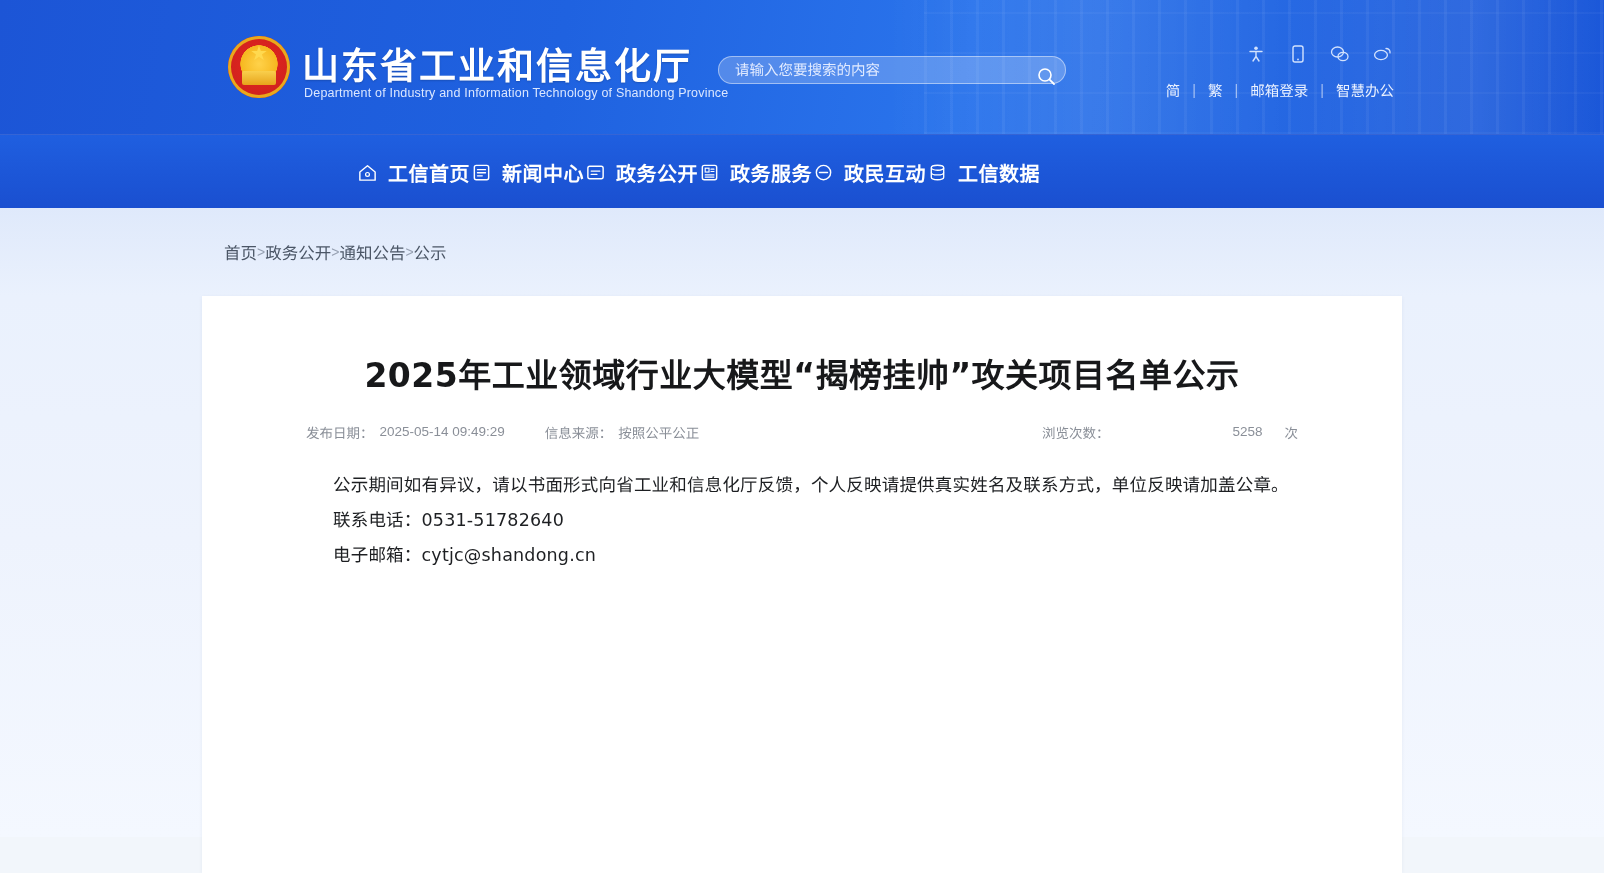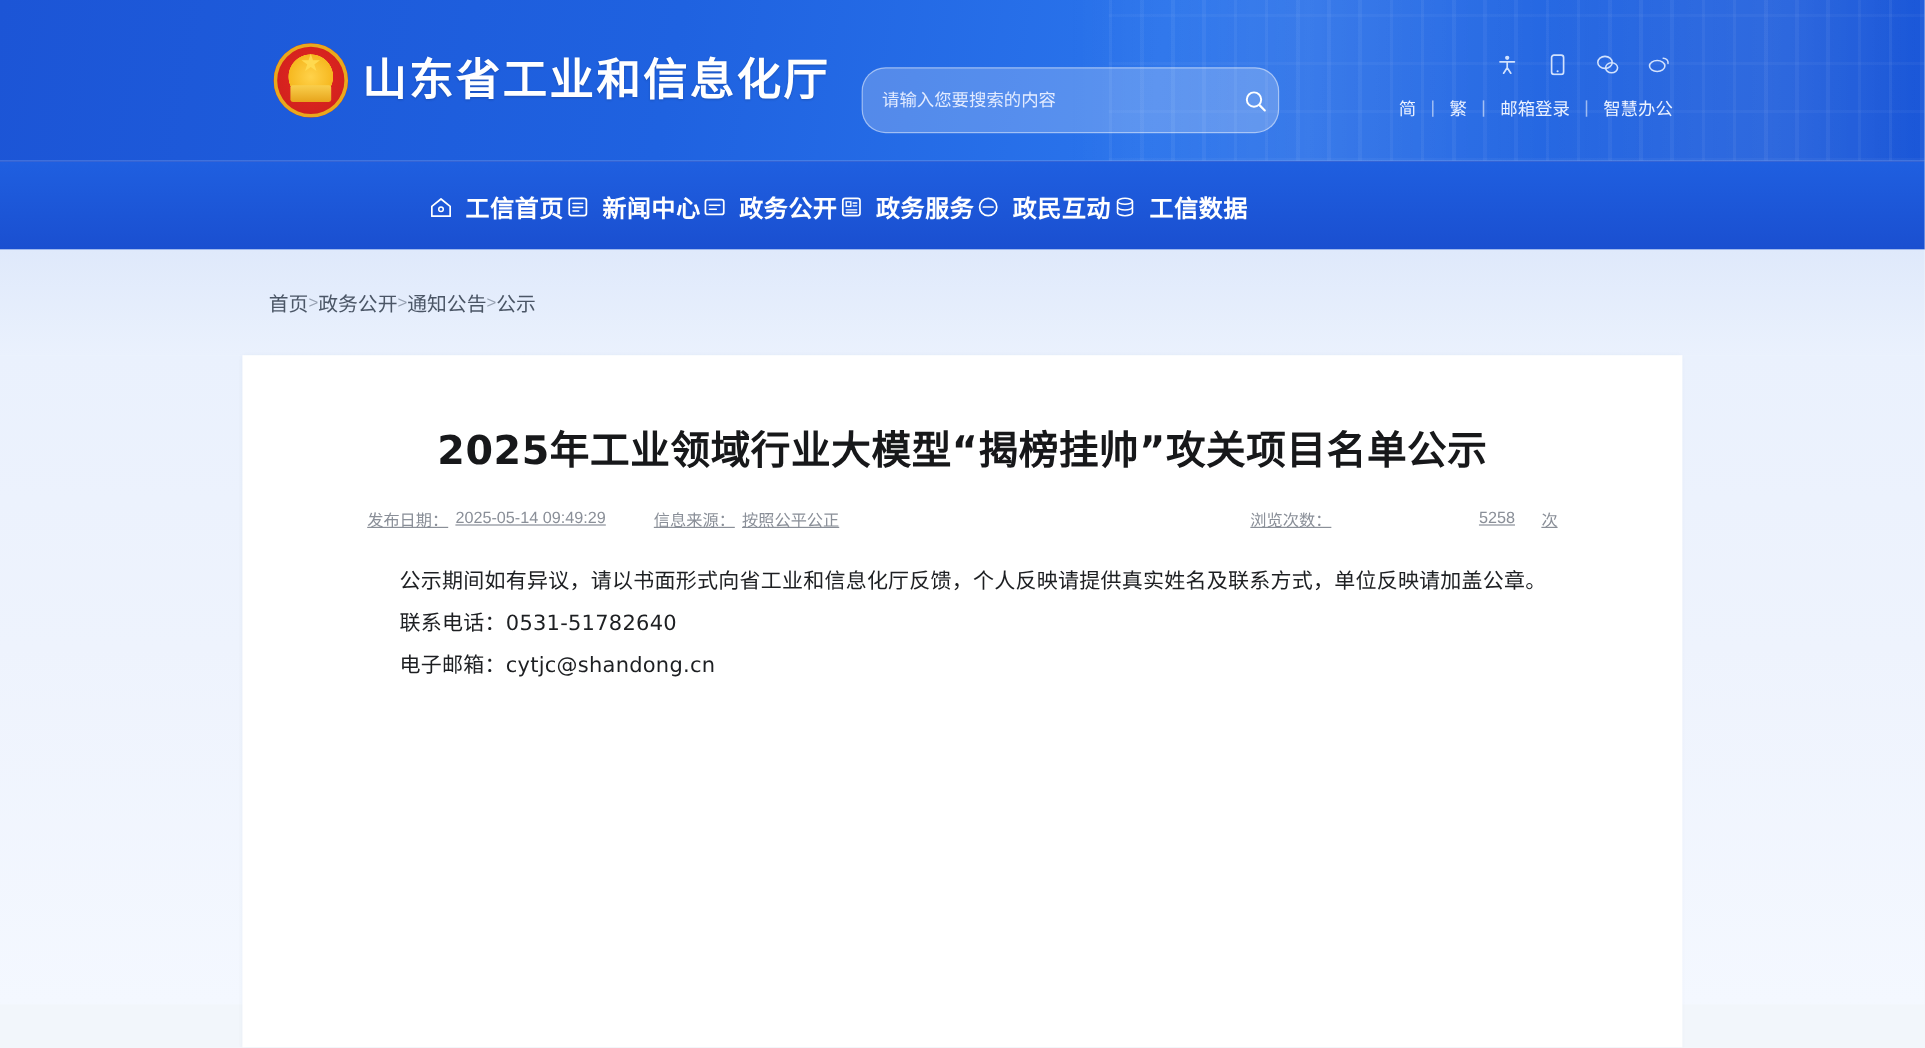--- a/index.html
+++ b/index.html
@@ -58,25 +58,25 @@
     color: #fff; font-size: 37px; font-weight: 700; letter-spacing: 2px;
     text-shadow: 0 1px 2px rgba(0,0,0,.18);
     font-family: "DejaVu Sans", "Liberation Sans", sans-serif;
   }
   .site-subtitle {
     position: absolute; left: 304px; top: 86px;
     color: #dbe7ff; font-size: 12.5px; letter-spacing: .2px;
   }
   .search-box {
     position: absolute; left: 718px; top: 56px;
-    width: 348px; height: 55px;
+    width: 348px; height: 28px;
     background: rgba(255,255,255,0.22);
     border: 1px solid rgba(255,255,255,0.45);
     border-radius: 20px;
-    display: flex; align-items: center;
+    display: flex; 
   }
   .search-input {
     flex: 1;
     background: transparent; border: 0; outline: none;
     color: #fff; font-size: 14.5px; padding: 0 16px;
     font-family: "Liberation Sans", sans-serif;
   }
   .search-input::placeholder { color: #e2ebff; }
   .search-icon {
     width: 38px; height: 38px;
@@ -152,21 +152,20 @@
     text-align: center; line-height: 1.45;
     letter-spacing: .5px;
     font-family: "DejaVu Sans", "Liberation Sans", sans-serif;
   }
   .meta {
     margin-top: 22px;
     display: flex; align-items: center;
     font-size: 13.5px; color: #8a8f98;
     position: relative;
     padding: 0 8px;
-    text-decoration: underline;
   }
   .meta .m-val { color: #8a8f98; margin-left: 6px; }
   .meta .g1 { margin-left: 0; }
   .meta .g2 { margin-left: 40px; }
   .meta .g3 { margin-left: auto; margin-right: 117px; }
   .views-num { color: #7d828b; }
 
   .content {
     margin-top: 26px;
     font-size: 17.5px;
@@ -179,20 +178,21 @@
   .content p.noindent { text-indent: 2em; }
 </style>
 </head>
 <body>
 
 <div class="header">
   <div class="header-deco"></div>
   <div class="header-inner">
     <div class="emblem"></div>
     <div class="site-title">山东省工业和信息化厅</div>
+    <div class="site-subtitle">Department of Industry and Information Technology of Shandong Province</div>
 
     <div class="search-box">
       <input class="search-input" type="text" placeholder="请输入您要搜索的内容" style="">
       <span class="search-icon">
         <svg width="20" height="20" viewBox="0 0 20 20" fill="none" aria-hidden="true">
           <circle cx="9" cy="9" r="6" stroke="#ffffff" stroke-width="1.6"></circle>
           <line x1="13.6" y1="13.6" x2="18" y2="18" stroke="#ffffff" stroke-width="1.8" stroke-linecap="round"></line>
         </svg>
       </span>
     </div>

